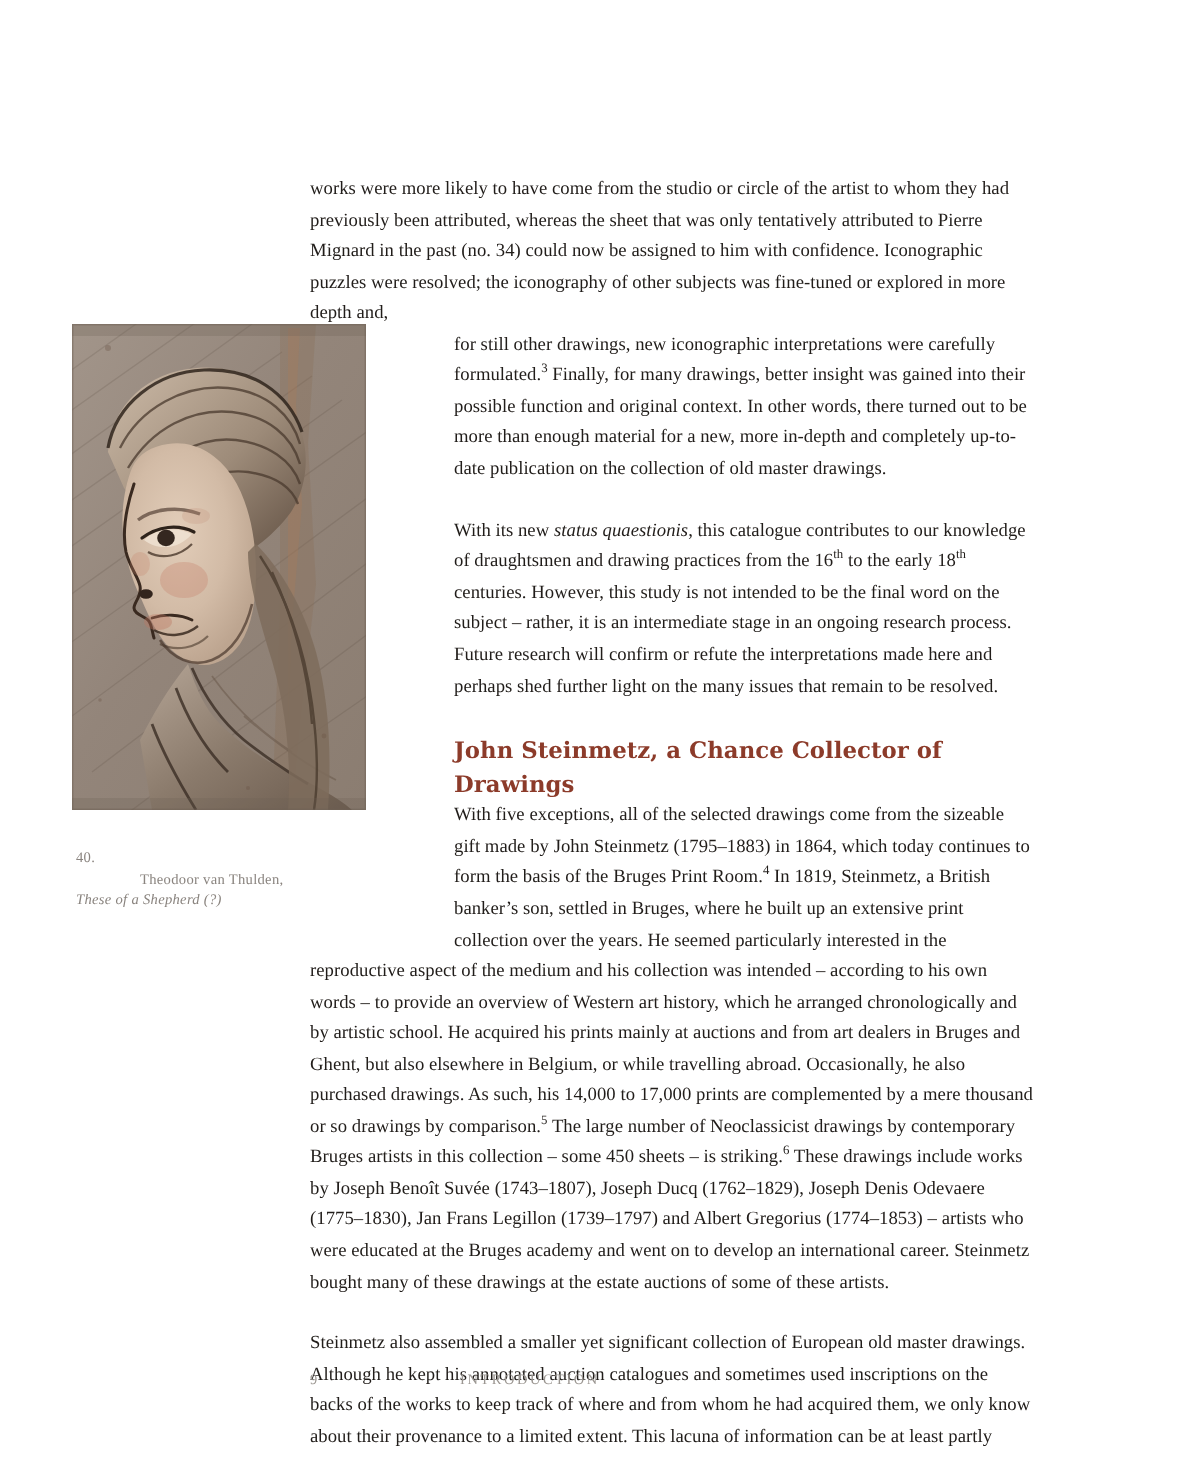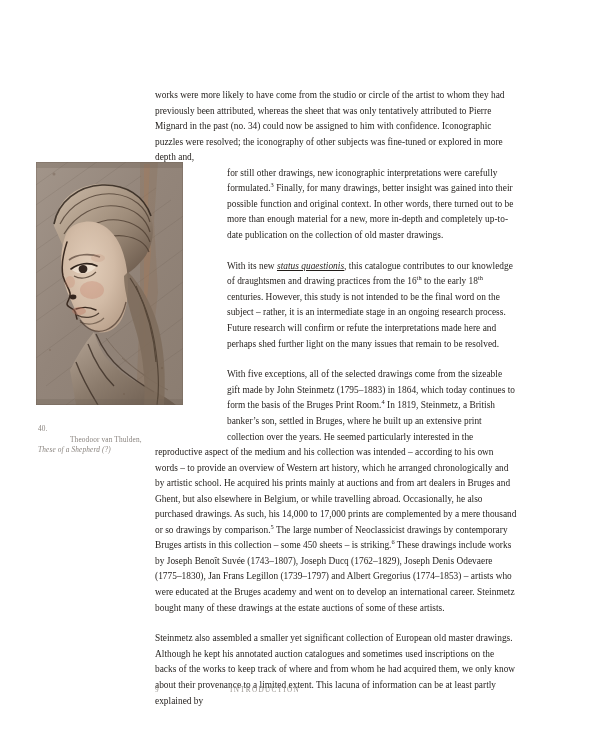--- a/index.html
+++ b/index.html
@@ -83,21 +83,21 @@
     color: #8c3b2a;
     letter-spacing: 0.02px;
   }
 
   sup {
     font-size: 6.4px;
     vertical-align: super;
     line-height: 0;
   }
 
-  em, .italic { font-style: italic; text-decoration: underline; }
+  em, .italic { font-style: italic; }
 
   
   .footer {
     position: absolute;
     left: 155px;
     top: 686px;
     width: 362px;
     height: 14px;
     font-size: 7.2px;
     color: #9b9691;
@@ -247,20 +247,21 @@
 
     <p class="para p1">
       <span>works were more likely to have come from the studio or circle of the artist to whom they had previously been attributed, whereas the sheet that was only tentatively attributed to Pierre Mignard in the past (no. 34) could now be assigned to him with confidence. Iconographic puzzles were resolved; the iconography of other subjects was fine-tuned or explored in more depth and,</span>
       <span class="tail wrap-right"><span>for still other drawings, new iconographic interpretations were carefully formulated.</span><sup>3</sup><span> Finally, for many drawings, better insight was gained into their possible function and original context. In other words, there turned out to be more than enough material for a new, more in-depth and completely up-to-date publication on the collection of old master drawings.</span></span>
     </p>
 
     <p class="para indent-block"><span>With its new </span><em>status quaestionis</em><span>, this catalogue contributes to our knowledge of draughtsmen and drawing practices from the 16</span><sup>th</sup><span> to the early 18</span><sup>th</sup><span> centuries. However, this study is not intended to be the final word on the subject – rather, it is an intermediate stage in an ongoing research process. Future research will confirm or refute the interpretations made here and perhaps shed further light on the many issues that remain to be resolved.</span></p>
 
     <div class="gap-mid"></div>
 
+    <h2 class="section-heading">John Steinmetz, a Chance Collector of Drawings</h2>
 
     <p class="para" style="margin-top:0">
       <span class="indent-block" style="display:block"><span>With five exceptions, all of the selected drawings come from the sizeable gift made by John Steinmetz (1795–1883) in 1864, which today continues to form the basis of the Bruges Print Room.</span><sup>4</sup><span> In 1819, Steinmetz, a British banker’s son, settled in Bruges, where he built up an extensive print collection over the years. He seemed particularly interested in the</span></span><span>reproductive aspect of the medium and his collection was intended – according to his own words – to provide an overview of Western art history, which he arranged chronologically and by artistic school. He acquired his prints mainly at auctions and from art dealers in Bruges and Ghent, but also elsewhere in Belgium, or while travelling abroad. Occasionally, he also purchased drawings. As such, his 14,000 to 17,000 prints are complemented by a mere thousand or so drawings by comparison.</span><sup>5</sup><span> The large number of Neoclassicist drawings by contemporary Bruges artists in this collection – some 450 sheets – is striking.</span><sup>6</sup><span> These drawings include works by Joseph Benoît Suvée (1743–1807), Joseph Ducq (1762–1829), Joseph Denis Odevaere (1775–1830), Jan Frans Legillon (1739–1797) and Albert Gregorius (1774–1853) – artists who were educated at the Bruges academy and went on to develop an international career. Steinmetz bought many of these drawings at the estate auctions of some of these artists.</span>
     </p>
 
     <p class="para">Steinmetz also assembled a smaller yet significant collection of European old master drawings. Although he kept his annotated auction catalogues and sometimes used inscriptions on the backs of the works to keep track of where and from whom he had acquired them, we only know about their provenance to a limited extent. This lacuna of information can be at least partly explained by</p>
   </div>
 
   <div class="footer">
     <span class="page-num">9</span>

